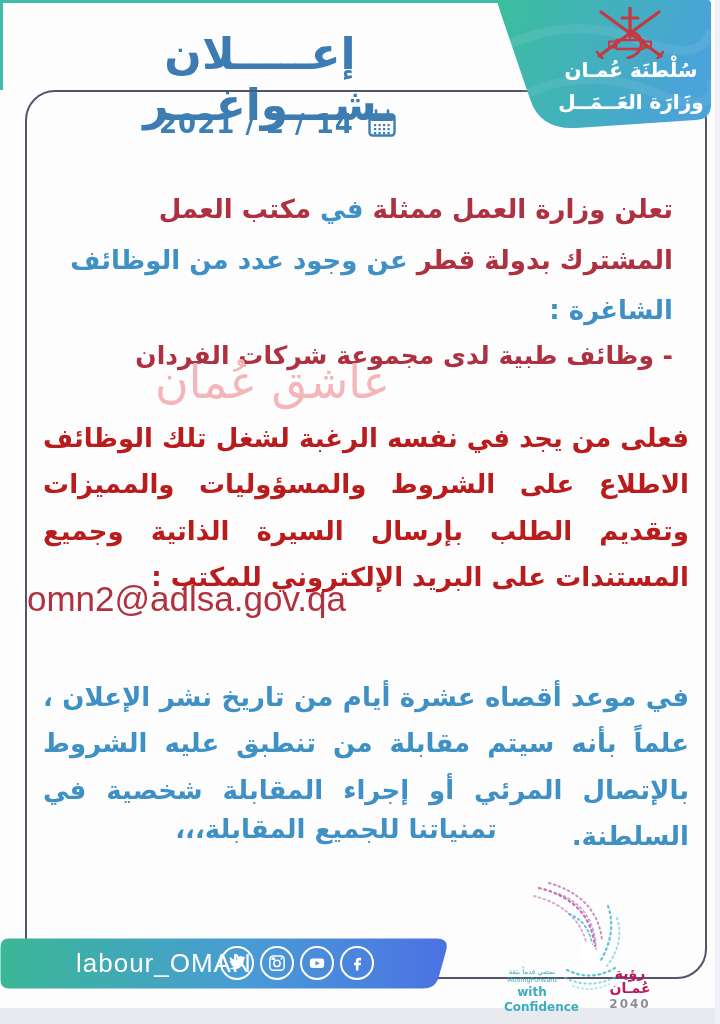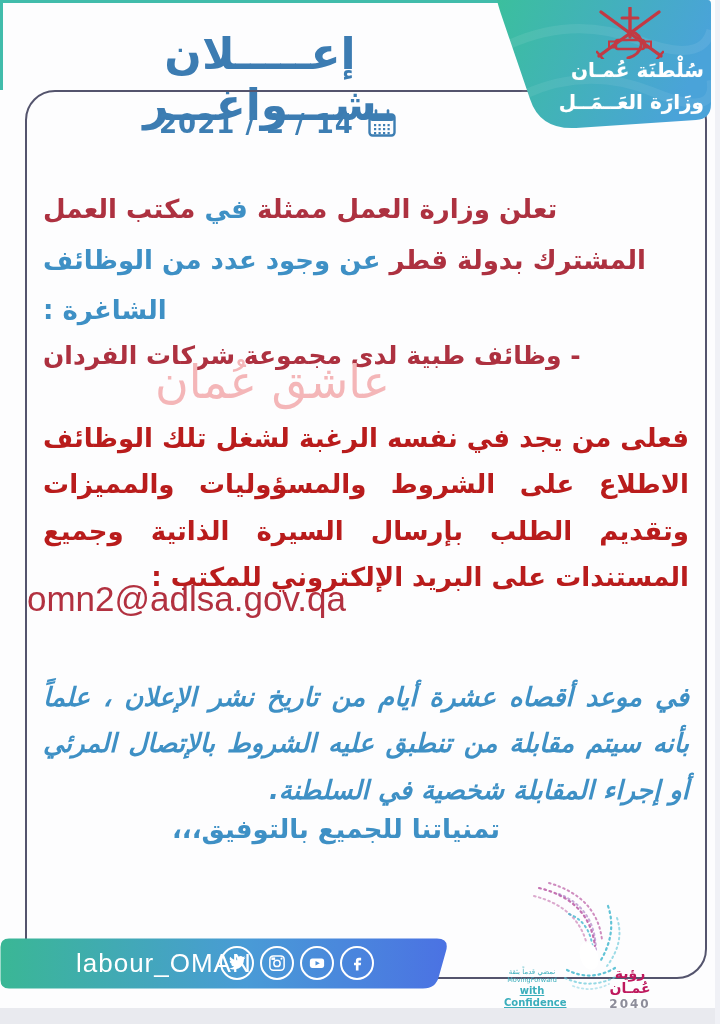--- a/index.html
+++ b/index.html
@@ -14,40 +14,40 @@
   .band-bottom{left:0;top:1008px;width:720px;height:16px;background:#e9eaef;}
   .band-right{left:715px;top:0;width:5px;height:1024px;background:#f0f1f6;}
 
   
   .page-title{
     left:95px;top:28px;width:330px;text-align:center;
     color:#3c7cb2;font-size:44px;font-weight:bold;direction:rtl;
   }
   .corner-svg{left:478px;top:0;width:242px;height:152px;z-index:3;}
   .ministry-text{
-    left:558px;top:54px;width:146px;z-index:4;text-align:right;direction:rtl;
+    left:558px;top:54px;width:146px;z-index:4;text-align:center;direction:rtl;
     color:#ffffff;font-weight:bold;font-size:20px;line-height:1.6;
     text-shadow:0 0 1px rgba(255,255,255,.4);
   }
   .emblem-svg{left:596px;top:7px;width:68px;height:52px;z-index:4;}
 
   
   .card{
     left:25px;top:90px;width:678px;height:885px;
     border:2px solid #54546d;border-radius:30px;background:transparent;
   }
   .date-row{
     position:absolute;left:132px;top:16px;display:flex;align-items:center;gap:12px;direction:ltr;
   }
   .date-text{color:#3d7eb3;font-size:26px;font-weight:bold;letter-spacing:1px;}
   .cal-svg{width:32px;height:32px;}
 
   .p1{
     position:absolute;left:16px;right:32px;top:92px;
-    direction:rtl;text-align:left;font-weight:bold;font-size:26px;line-height:1.95;
+    direction:rtl;text-align:right;font-weight:bold;font-size:26px;line-height:1.95;
   }
   .p1 .red{color:#ad3140;}
   .p1 .blue{color:#3e90c5;}
   .vacancy{color:#ad3140;font-size:25px;line-height:1.62;}
 
   .watermark{
     left:128px;top:263px;color:#f4b6b8;font-size:46px;direction:rtl;
     font-family:"DejaVu Serif","DejaVu Sans",serif;z-index:1;
   }
   .p2{
@@ -58,21 +58,21 @@
   .email-line{
     position:absolute;left:0;right:0;top:487px;text-align:left;
   }
   .email-line a{
     color:#b23140;font-size:35px;text-decoration:none;
     font-family:"Liberation Sans",sans-serif;
   }
   .p3{
     position:absolute;left:16px;right:16px;top:582px;
     direction:rtl;text-align:justify;color:#3e90c5;font-weight:bold;
-    font-size:26px;line-height:1.78;font-style:italic;
+    font-size:26px;line-height:1.78;
   }
   .closing{
     position:absolute;left:0;right:60px;top:722px;text-align:center;
     direction:rtl;color:#3e90c5;font-weight:bold;font-size:26px;
   }
 
   
   .banner{left:0;top:938px;width:452px;height:51px;z-index:6;}
   .banner-shape{position:absolute;left:0;top:0;width:452px;height:51px;}
   .banner-content{
@@ -93,21 +93,21 @@
 
   
   .vision{left:498px;top:880px;width:178px;height:132px;z-index:7;}
   .spiral{position:absolute;left:35px;top:0;width:105px;height:112px;}
   .vision-title{position:absolute;left:96px;top:86px;width:72px;text-align:center;direction:rtl;}
   .vision-title .ar{color:#be185d;font-size:14px;font-weight:bold;line-height:1.1;}
   .vision-title .yr{color:#8d8d9a;font-size:12px;letter-spacing:2px;font-weight:bold;direction:ltr;}
   .tagline{position:absolute;left:6px;top:88px;width:56px;text-align:center;color:#3aaebc;direction:rtl;}
   .tagline .t1{font-size:7px;line-height:1.2;}
   .tagline .t2{font-size:6.5px;direction:ltr;line-height:1.25;}
-  .tagline .t3{font-size:10px;font-weight:bold;direction:ltr;line-height:1.25;text-decoration:underline;}
+  .tagline .t3{font-size:12px;font-weight:bold;direction:ltr;line-height:1.25;}
 </style>
 </head>
 <body>
 
 <div class="abs edge-top"></div>
 <div class="abs edge-left"></div>
 <div class="abs band-bottom"></div>
 <div class="abs band-right"></div>
 
 <div class="abs page-title">إعـــــلان شـــواغـــر</div>
@@ -149,21 +149,21 @@
   <div class="abs watermark">عاشق عُمان</div>
 
   <div class="p2">فعلى من يجد في نفسه الرغبة لشغل تلك الوظائف الاطلاع على الشروط والمسؤوليات والمميزات وتقديم الطلب بإرسال السيرة الذاتية وجميع المستندات على البريد الإلكتروني للمكتب :</div>
 
   <div class="email-line">
     <a href="#">omn2@adlsa.gov.qa</a>
   </div>
 
   <div class="p3">في موعد أقصاه عشرة أيام من تاريخ نشر الإعلان ، علماً بأنه سيتم مقابلة من تنطبق عليه الشروط بالإتصال المرئي أو  إجراء المقابلة شخصية في السلطنة.</div>
 
-  <div class="closing">تمنياتنا للجميع بالتوفيق،،،</div>
+  <div class="closing">تمنياتنا للجميع المقابلة،،،</div>
 </div>
 
 <svg class="abs corner-svg" viewBox="0 0 242 152">
   <defs>
     <linearGradient id="cornerGrad" x1="0" y1="0" x2="1" y2="0.25">
       <stop offset="0" stop-color="#3bbf9d"></stop>
       <stop offset="1" stop-color="#4aa3d9"></stop>
     </linearGradient>
   </defs>
   <path d="M19 0 H230 Q233 0 233 4 V104 Q233 119 218 120 L98 128 Q62 130 52 99 L23 14 Q20 5 19 0 Z" fill="url(#cornerGrad)"></path>

